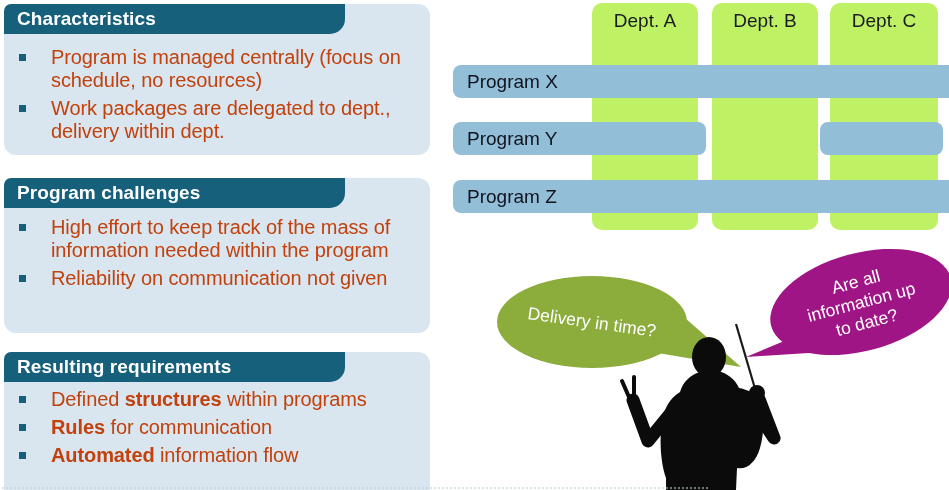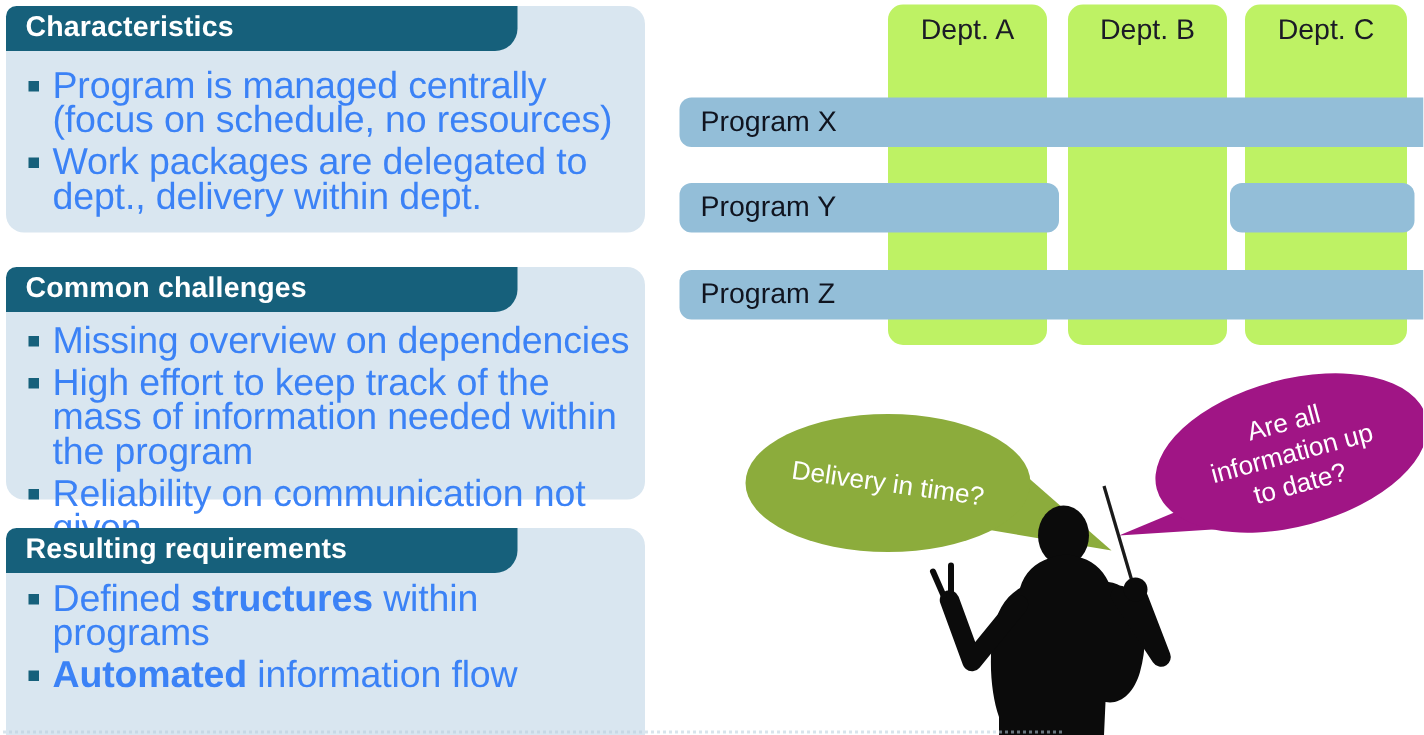--- a/index.html
+++ b/index.html
@@ -6,22 +6,22 @@
   .stage{position:relative;width:949px;height:490px;background:#ffffff;overflow:hidden;
          font-family:"Liberation Sans",sans-serif;}
 
   
   .panel{position:absolute;left:4px;width:426px;}
   .panel-body{position:absolute;inset:0;background:#d9e6f0;border-radius:12px;}
   .panel-header{position:absolute;top:0;left:0;width:341px;height:30px;box-sizing:border-box;
     background:#16607b;color:#ffffff;font-size:19px;font-weight:bold;line-height:30px;
     padding-left:13px;border-radius:7px 0 15px 0;letter-spacing:.1px;}
   .panel ul{position:absolute;left:0;right:8px;margin:0;padding:0;list-style:none;}
-  .panel li{position:relative;padding-left:31px;font-size:25px;line-height:23px;
-    color:#3b82f6;margin-bottom:5px;letter-spacing:-.1px;}
+  .panel li{position:relative;padding-left:47px;font-size:20px;line-height:23px;
+    color:#c2410c;margin-bottom:5px;letter-spacing:-.1px;}
   .panel li::before{content:"";position:absolute;left:15px;top:8px;width:7px;height:7px;background:#16607b;}
   .panel li b{font-weight:bold;}
   .p1{top:4px;height:151px;}  .p1 ul{top:42px;}
   .p2{top:178px;height:155px;} .p2 ul{top:38px;}
   .p3{top:352px;height:151px;} .p3 ul{top:36px;}
 
   
   .dept-col{position:absolute;top:3px;height:227px;background:#bef264;border-radius:10px;
     text-align:center;box-sizing:border-box;padding-top:7px;font-size:19px;color:#1b1b26;}
   .prog-bar{position:absolute;height:33px;background:#93bed8;border-radius:8px;}
@@ -40,33 +40,33 @@
     <div class="panel-body"></div>
     <div class="panel-header">Characteristics</div>
     <ul>
         <li><span>Program is managed centrally (focus on schedule, no resources)</span></li>
         <li><span>Work packages are delegated to dept., delivery within dept.</span></li>
       </ul>
   </section>
 
   <section class="panel p2">
     <div class="panel-body"></div>
-    <div class="panel-header">Common challenges</div>
+    <div class="panel-header">Program challenges</div>
     <ul>
-        <li><span>Missing overview on dependencies</span></li>
         <li><span>High effort to keep track of the mass of information needed within the program</span></li>
         <li><span>Reliability on communication not given</span></li>
       </ul>
   </section>
 
   <section class="panel p3">
     <div class="panel-body"></div>
     <div class="panel-header">Resulting requirements</div>
     <ul>
         <li><span>Defined </span><b>structures</b><span> within programs</span></li>
+        <li><b>Rules</b><span> for communication</span></li>
         <li><b>Automated</b><span> information flow</span></li>
       </ul>
   </section>
 
   <div id="matrix">
       <div class="dept-col" style="left: 592px; width: 106px;">Dept. A</div>
       <div class="dept-col" style="left: 712px; width: 106px;">Dept. B</div>
       <div class="dept-col" style="left: 830px; width: 108px;">Dept. C</div>
       <div class="prog-bar" style="left: 453px; width: 541px; top: 65px;">
         <span class="lbl">Program X</span>

